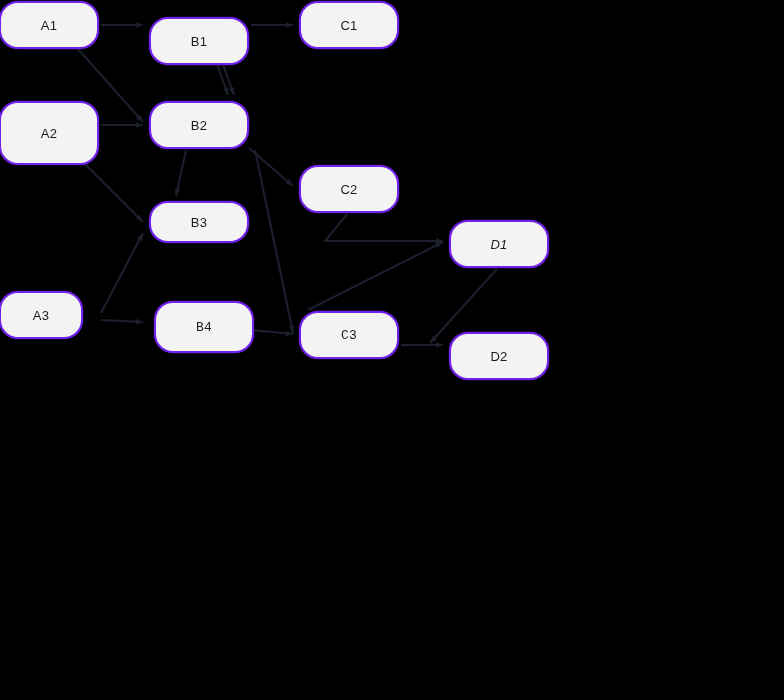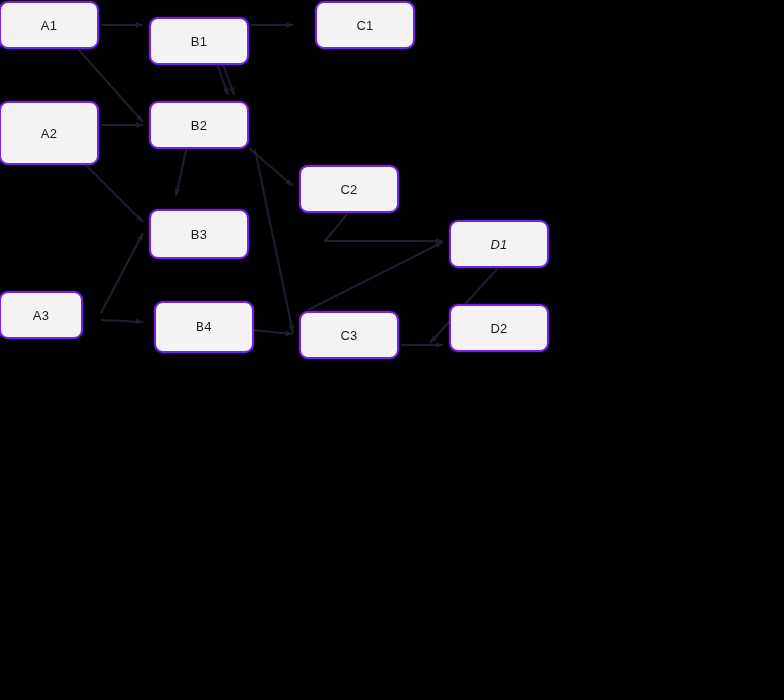--- a/index.html
+++ b/index.html
@@ -25,21 +25,21 @@
     top: 0;
     width: 784px;
     height: 700px;
     pointer-events: none;
   }
   .node {
     position: absolute;
     box-sizing: border-box;
     background: #f4f3f4;
     border: 2px solid #7322ee;
-    border-radius: 9px;
+    border-radius: 19px;
     display: flex;
     align-items: center;
     justify-content: center;
     color: #1c1c20;
     font-size: 13px;
     font-family: "Liberation Sans", sans-serif;
     letter-spacing: 0.2px;
     box-shadow: 0 0 0 0.5px rgba(115,34,238,0.35);
   }
   .node-label {
@@ -88,36 +88,36 @@
       </div>
       <div class="node" style="left: -1px; top: 291px; width: 84px; height: 48px;">
         <span class="node-label">A3</span>
       </div>
       <div class="node" style="left: 149px; top: 17px; width: 100px; height: 48px;">
         <span class="node-label">B1</span>
       </div>
       <div class="node" style="left: 149px; top: 101px; width: 100px; height: 48px;">
         <span class="node-label">B2</span>
       </div>
-      <div class="node" style="left: 149px; top: 201px; width: 100px; height: 50px; margin-top: 8px;">
+      <div class="node" style="left: 149px; top: 201px; width: 100px; height: 42px;">
         <span class="node-label">B3</span>
       </div>
       <div class="node" style="left: 154px; top: 301px; width: 100px; height: 52px; font-family: Liberation Mono, monospace;">
         <span class="node-label">B4</span>
       </div>
-      <div class="node" style="left: 299px; top: 1px; width: 100px; height: 48px; margin-left: 16px;">
+      <div class="node" style="left: 299px; top: 1px; width: 100px; height: 48px;">
         <span class="node-label">C1</span>
       </div>
       <div class="node" style="left: 299px; top: 165px; width: 100px; height: 48px; text-align: center;">
         <span class="node-label">C2</span>
       </div>
-      <div class="node" style="left: 299px; top: 311px; width: 100px; height: 48px;">
+      <div class="node" style="left: 299px; top: 311px; width: 100px; height: 48px; font-family: Liberation Mono, monospace;">
         <span class="node-label">C3</span>
       </div>
       <div class="node" style="left: 449px; top: 220px; width: 100px; height: 48px; font-style: italic;">
         <span class="node-label">D1</span>
       </div>
-      <div class="node" style="left: 449px; top: 304px; width: 100px; height: 48px;">
+      <div class="node" style="left: 449px; top: 332px; width: 100px; height: 48px;">
         <span class="node-label">D2</span>
       </div>
     </div>
 
 </div>
 
 </body></html>

